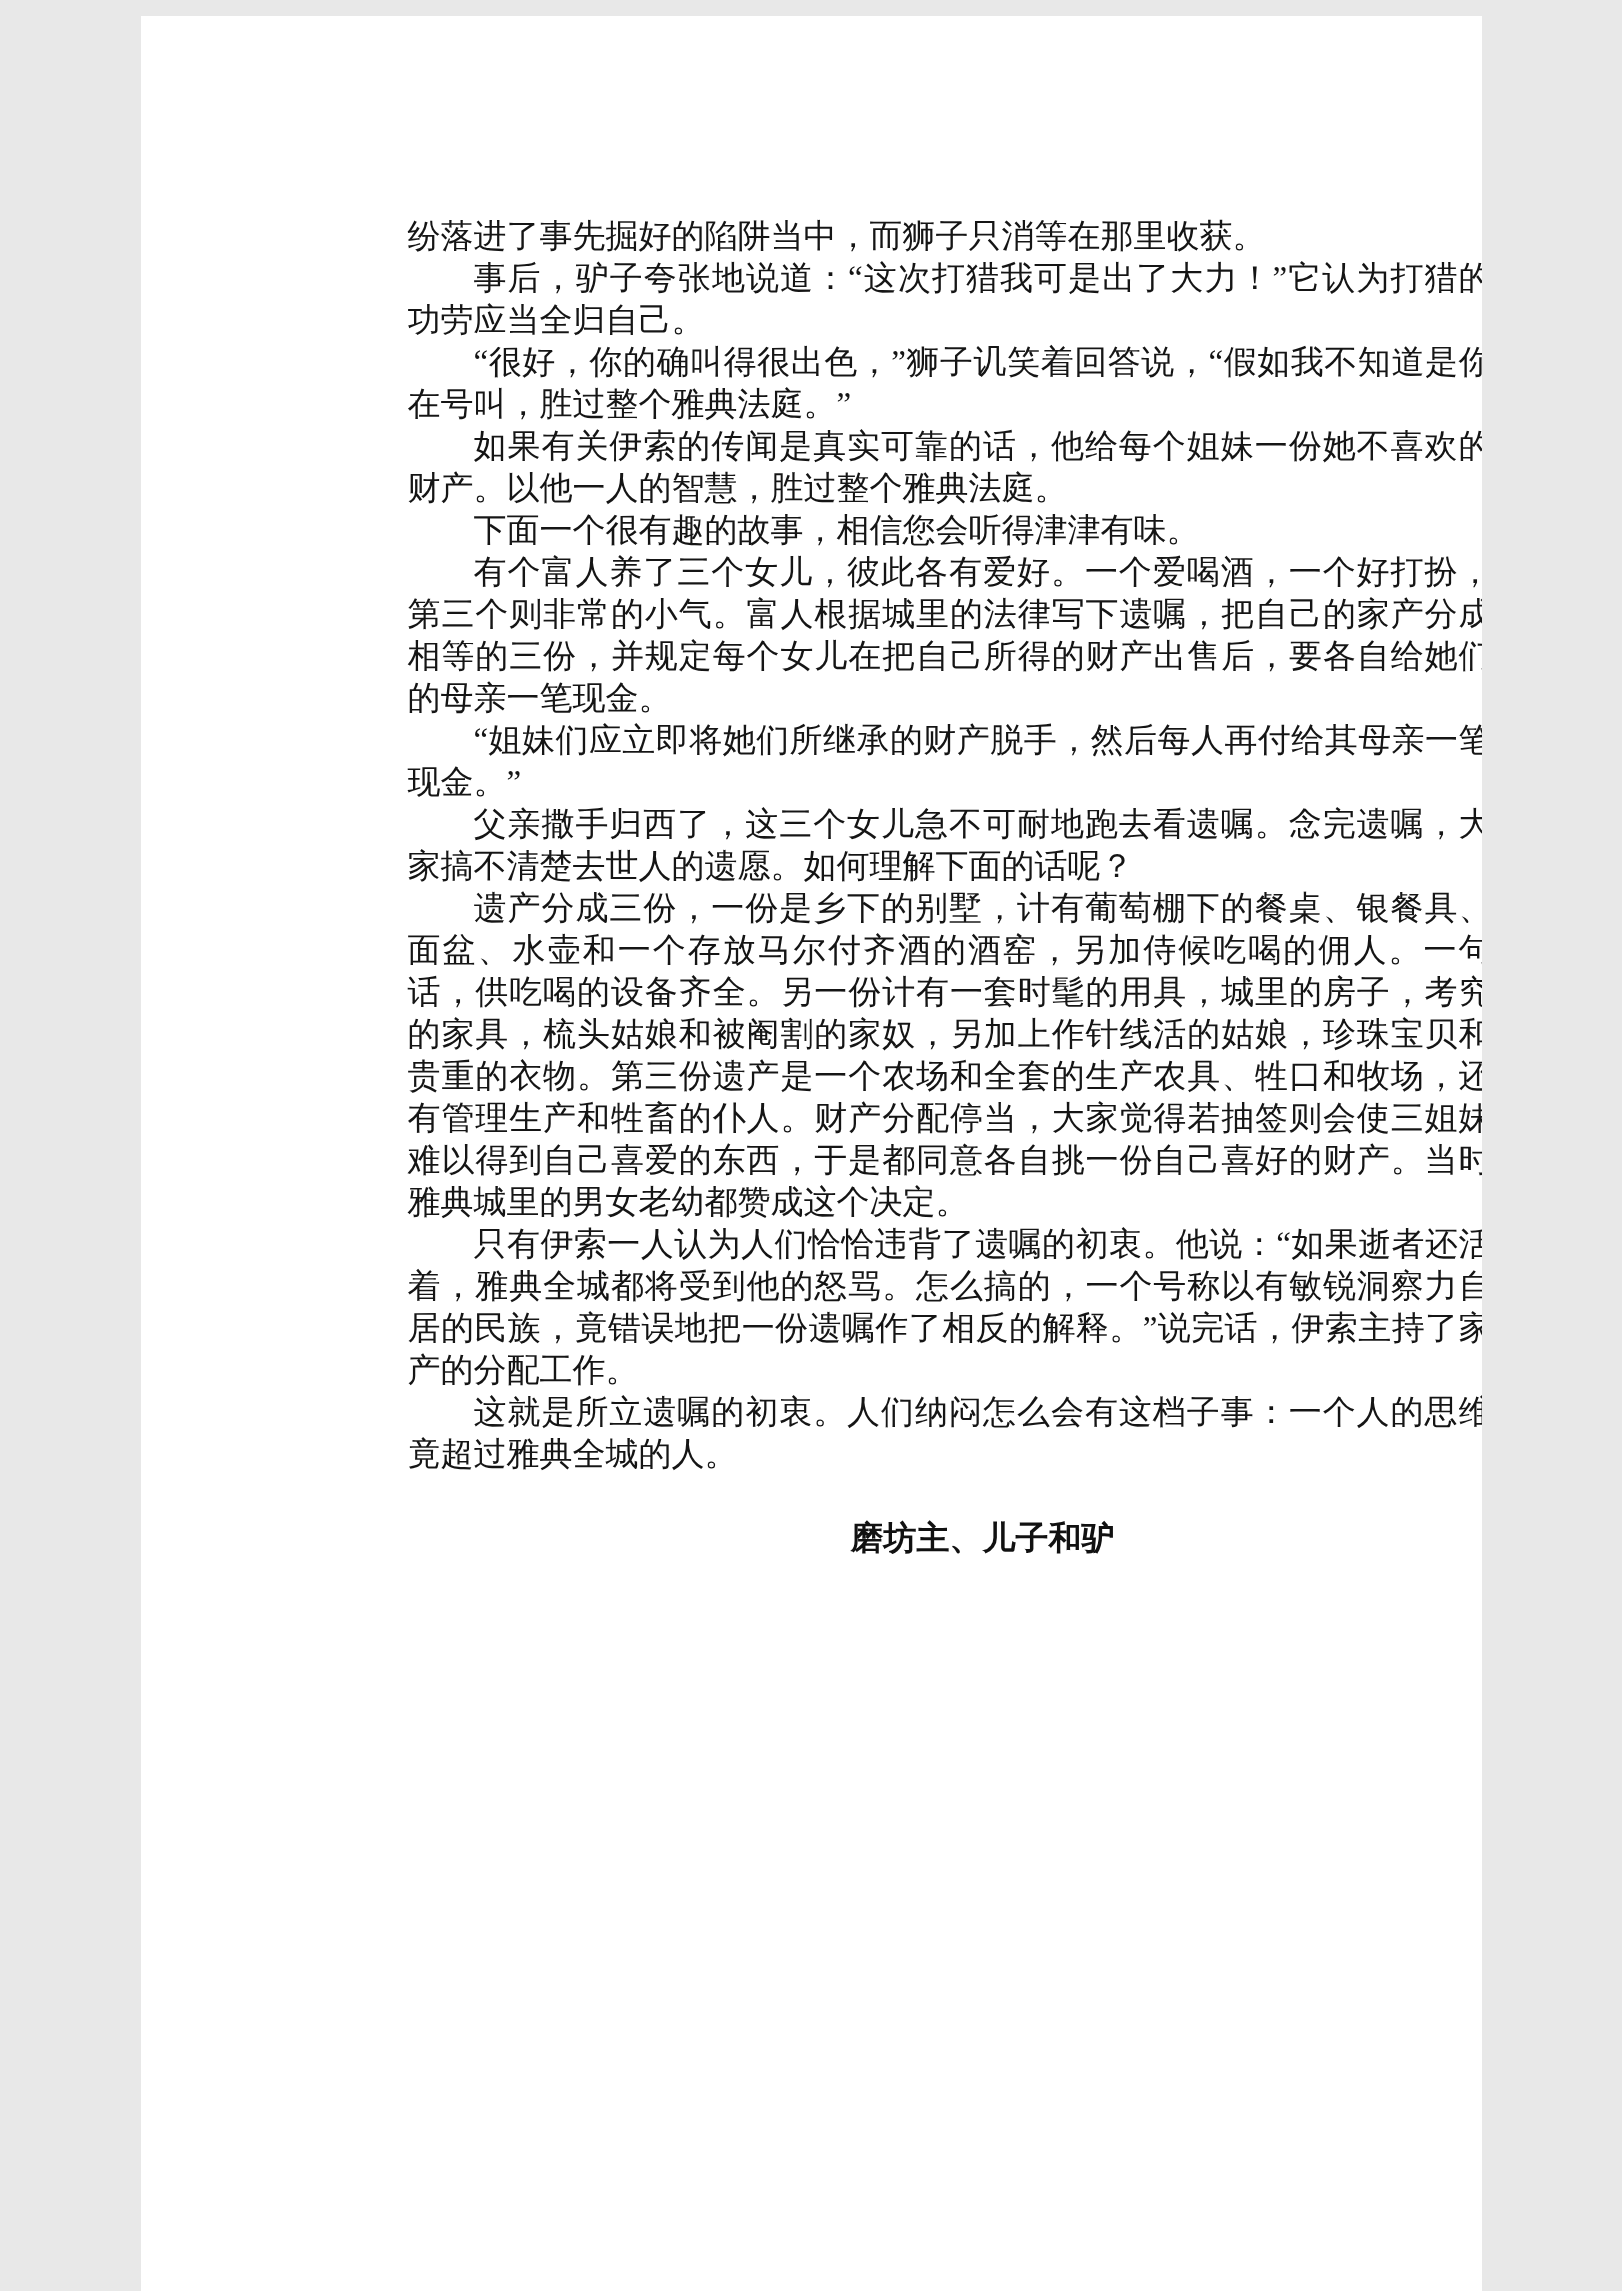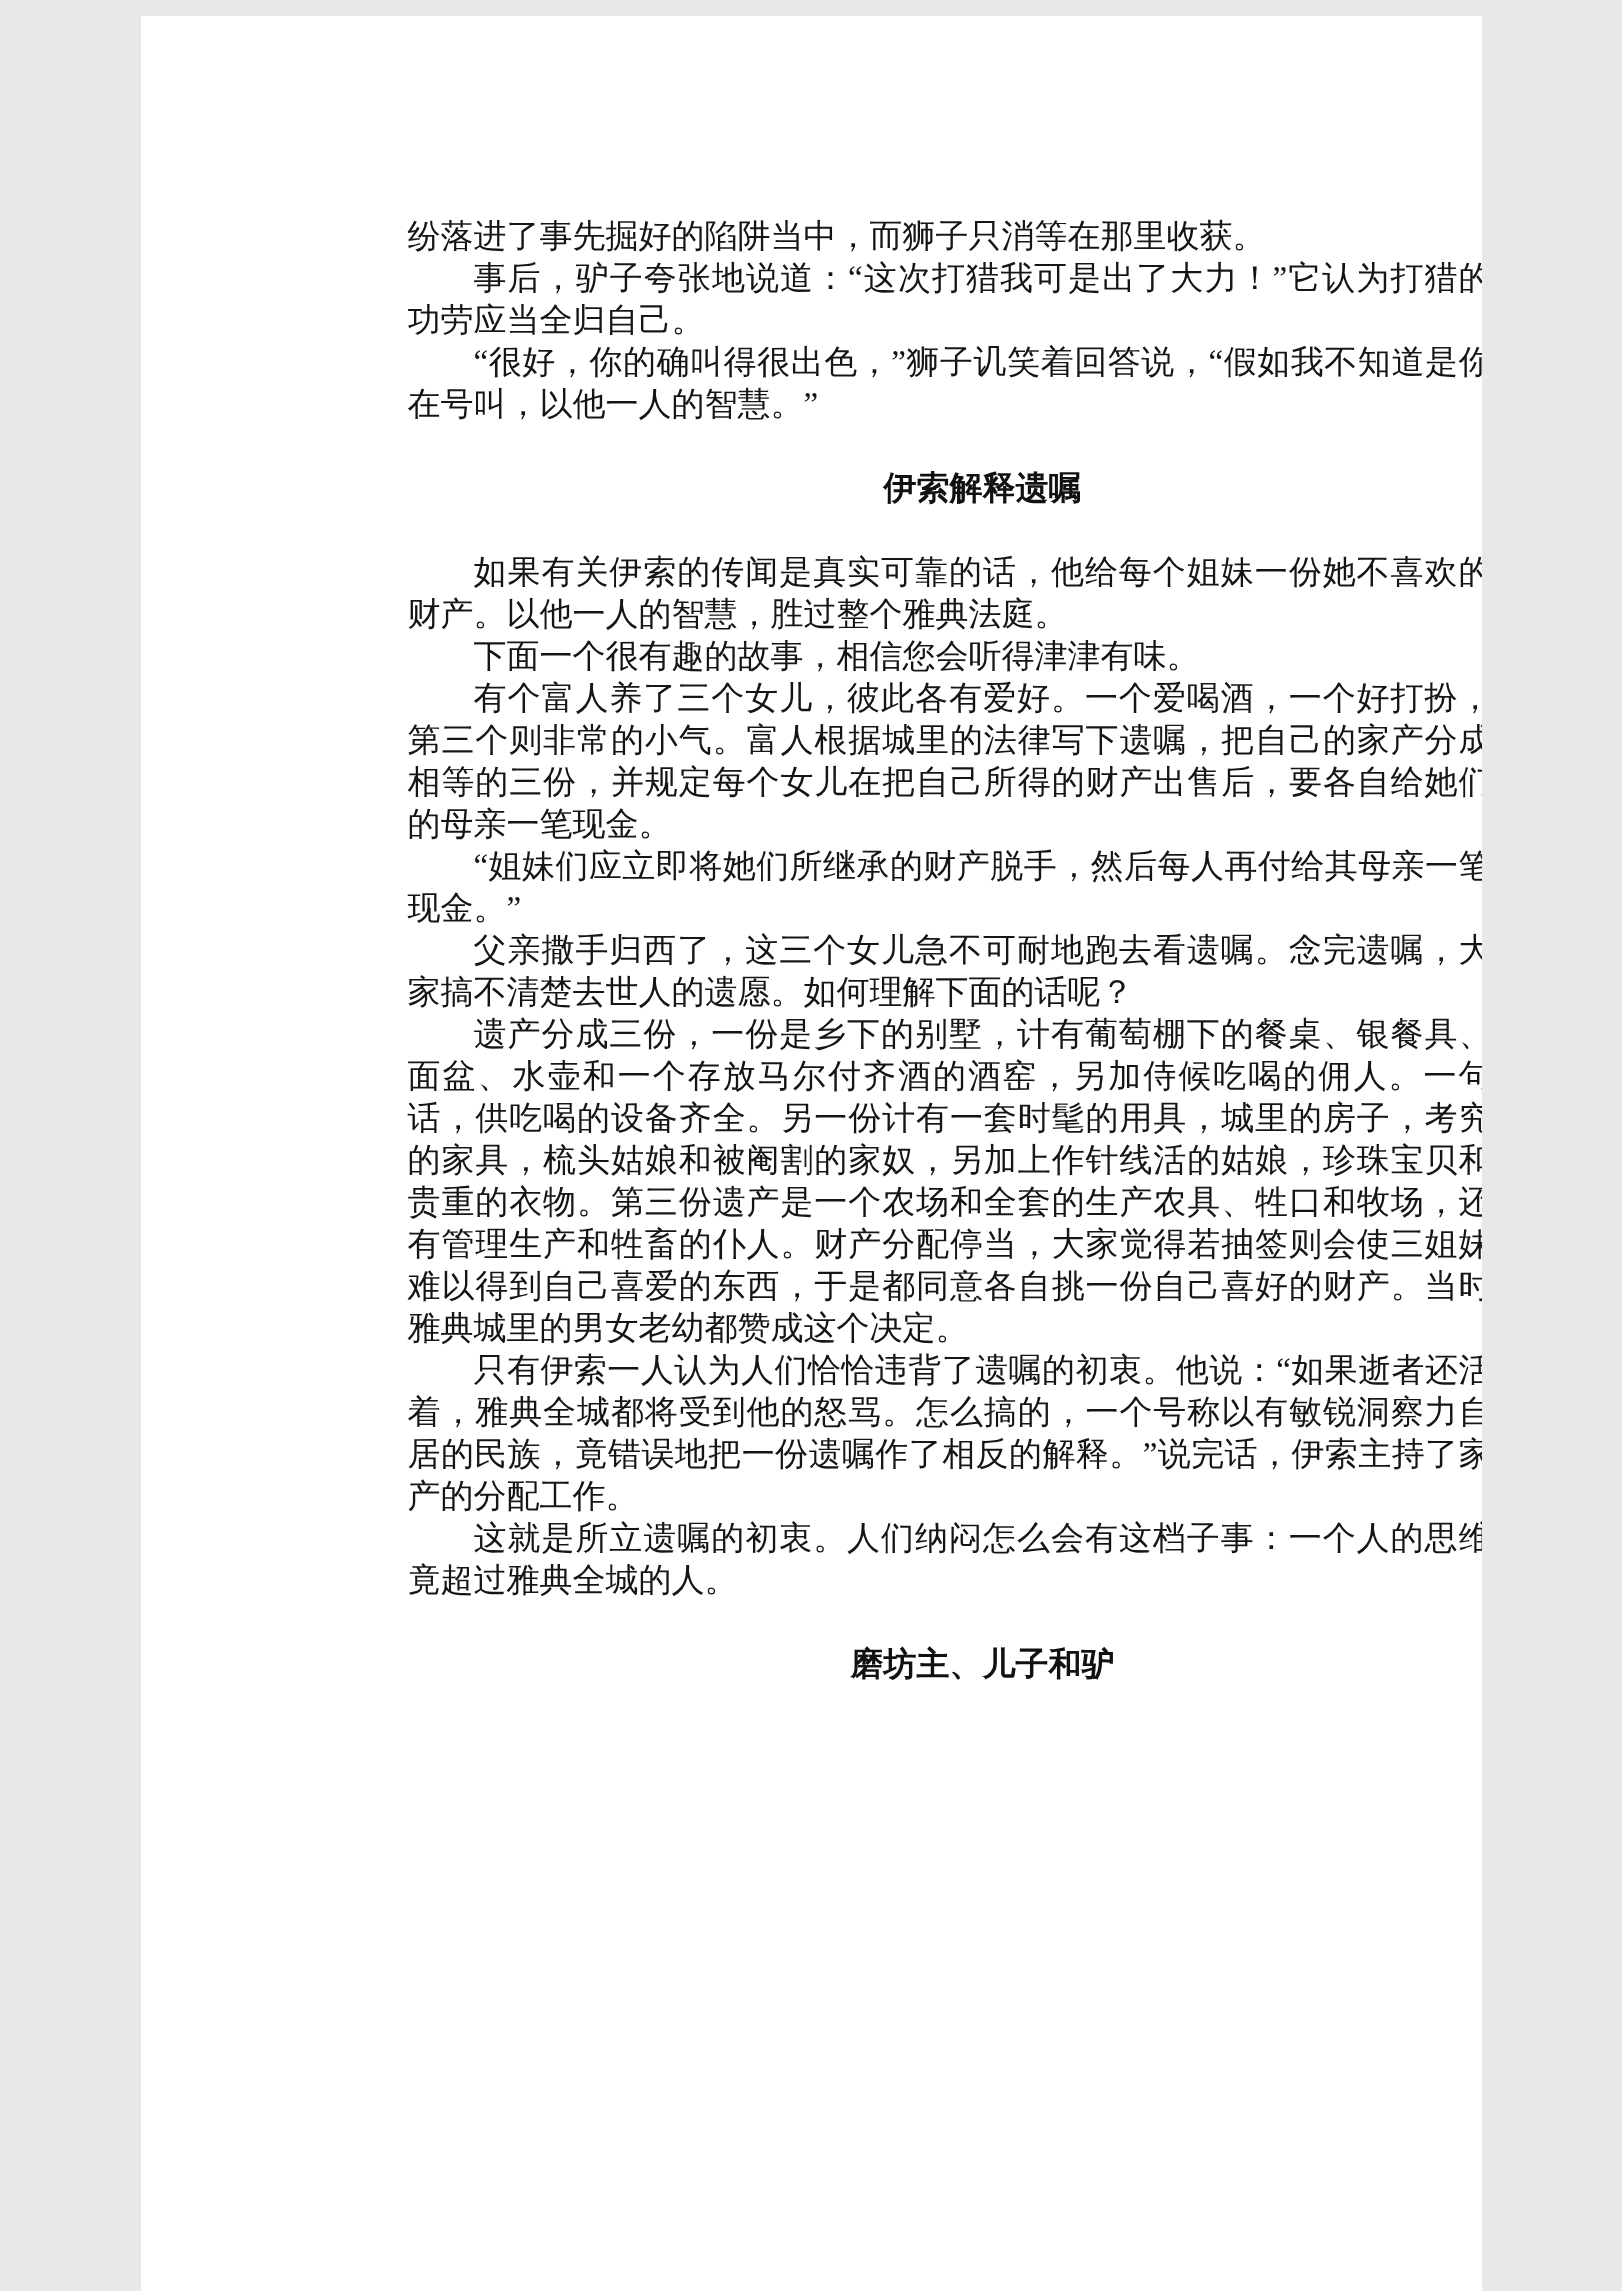--- a/index.html
+++ b/index.html
@@ -48,22 +48,21 @@
     color: #111111;
   }
 </style>
 </head>
 <body>
 
 <div class="page">
   <div class="text-block">
       <p class="para no-indent">纷落进了事先掘好的陷阱当中，而狮子只消等在那里收获。</p>
       <p class="para">事后，驴子夸张地说道：“这次打猎我可是出了大力！”它认为打猎的功劳应当全归自己。</p>
-      <p class="para">“很好，你的确叫得很出色，”狮子讥笑着回答说，“假如我不知道是你在号叫，以他一人的智慧。”</p>
-      <h2 class="story-heading">伊索解释遗嘱</h2>
+      <p class="para">“很好，你的确叫得很出色，”狮子讥笑着回答说，“假如我不知道是你在号叫，胜过整个雅典法庭。”</p>
       <p class="para">如果有关伊索的传闻是真实可靠的话，他给每个姐妹一份她不喜欢的财产。以他一人的智慧，胜过整个雅典法庭。</p>
       <p class="para">下面一个很有趣的故事，相信您会听得津津有味。</p>
       <p class="para">有个富人养了三个女儿，彼此各有爱好。一个爱喝酒，一个好打扮，第三个则非常的小气。富人根据城里的法律写下遗嘱，把自己的家产分成相等的三份，并规定每个女儿在把自己所得的财产出售后，要各自给她们的母亲一笔现金。</p>
       <p class="para">“姐妹们应立即将她们所继承的财产脱手，然后每人再付给其母亲一笔现金。”</p>
       <p class="para">父亲撒手归西了，这三个女儿急不可耐地跑去看遗嘱。念完遗嘱，大家搞不清楚去世人的遗愿。如何理解下面的话呢？</p>
       <p class="para">遗产分成三份，一份是乡下的别墅，计有葡萄棚下的餐桌、银餐具、面盆、水壶和一个存放马尔付齐酒的酒窑，另加侍候吃喝的佣人。一句话，供吃喝的设备齐全。另一份计有一套时髦的用具，城里的房子，考究的家具，梳头姑娘和被阉割的家奴，另加上作针线活的姑娘，珍珠宝贝和贵重的衣物。第三份遗产是一个农场和全套的生产农具、牲口和牧场，还有管理生产和牲畜的仆人。财产分配停当，大家觉得若抽签则会使三姐妹难以得到自己喜爱的东西，于是都同意各自挑一份自己喜好的财产。当时雅典城里的男女老幼都赞成这个决定。</p>
       <p class="para">只有伊索一人认为人们恰恰违背了遗嘱的初衷。他说：“如果逝者还活着，雅典全城都将受到他的怒骂。怎么搞的，一个号称以有敏锐洞察力自居的民族，竟错误地把一份遗嘱作了相反的解释。”说完话，伊索主持了家产的分配工作。</p>
       <p class="para">这就是所立遗嘱的初衷。人们纳闷怎么会有这档子事：一个人的思维竟超过雅典全城的人。</p>
       <h2 class="story-heading">磨坊主、儿子和驴</h2>
     </div>

